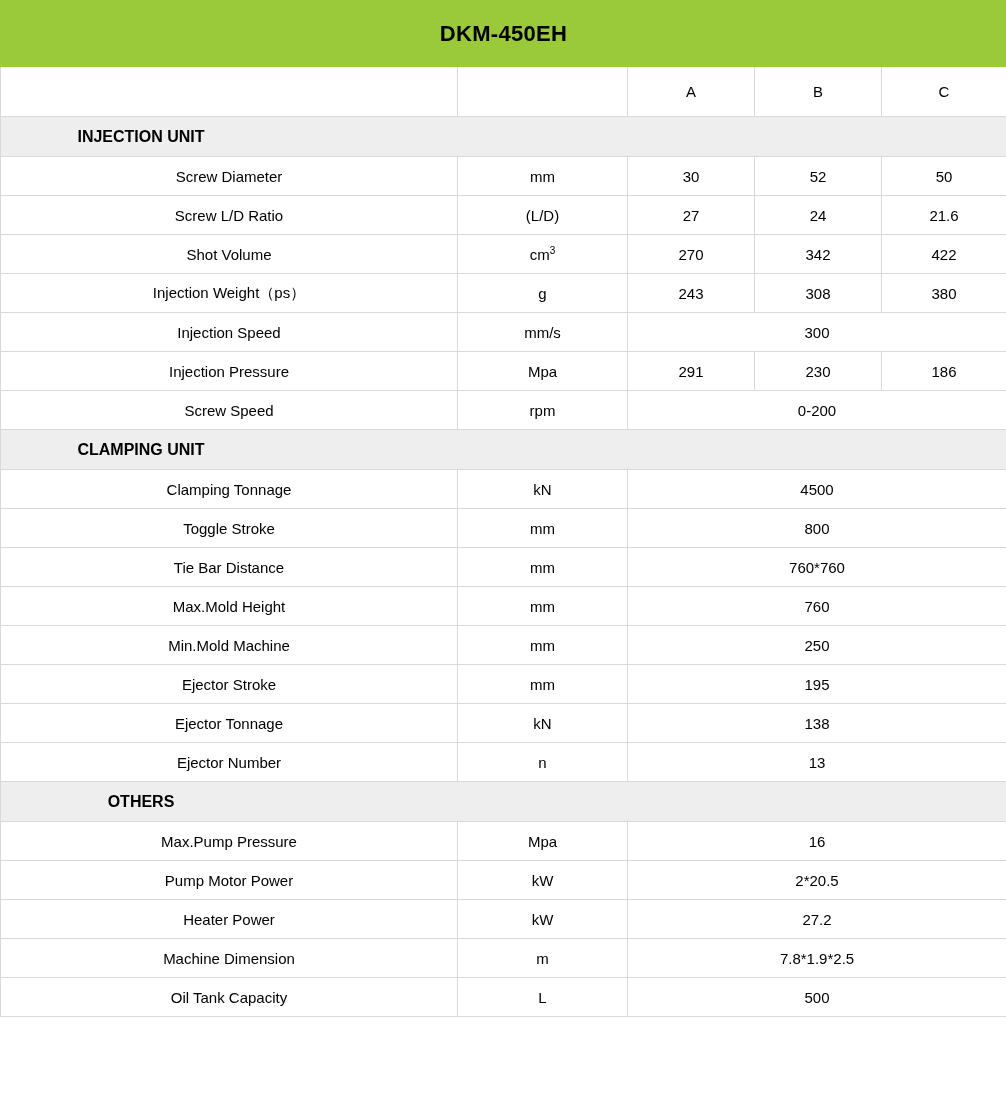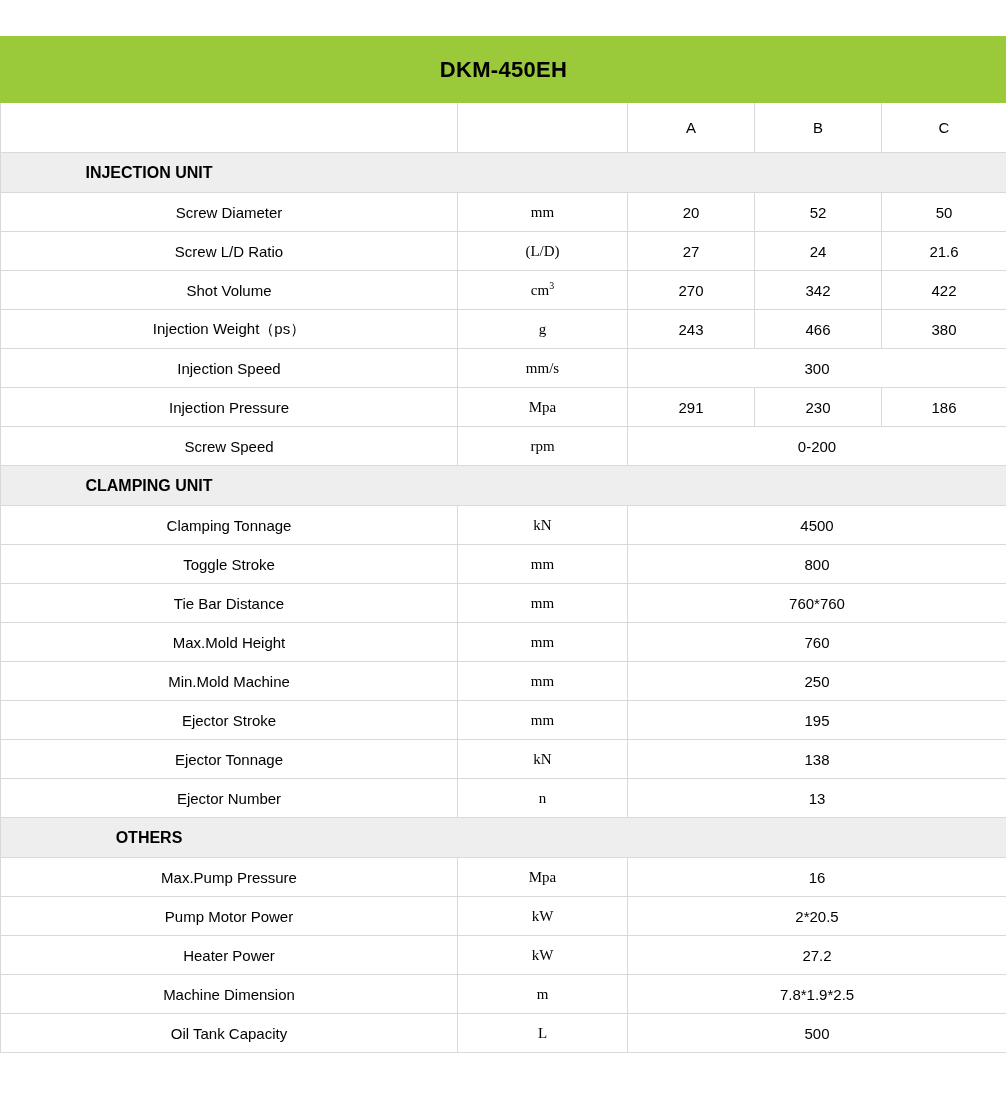--- a/index.html
+++ b/index.html
@@ -10,21 +10,20 @@
     width: 1006px;
     background: #ffffff;
     font-family: "Liberation Sans", sans-serif;
     color: #000000;
     -webkit-font-smoothing: antialiased;
   }
   .spec-table {
     width: 1006px;
     border-collapse: collapse;
     table-layout: fixed;
-    margin-top: 36px;
   }
   .spec-table td, .spec-table th {
     border: 1px solid #d9d9d9;
     padding: 0;
     font-weight: normal;
     font-size: 15px;
     text-align: center;
     vertical-align: middle;
     height: 39px;
     box-sizing: border-box;
@@ -49,33 +48,32 @@
     height: 50px;
     font-size: 15px;
     background: #ffffff;
   }
   .section-row td {
     background: #eeeeee;
     height: 40px;
     font-size: 16px;
     font-weight: bold;
     text-align: left;
-    padding-left: 8px;
+    padding-left: 0;
   }
   .section-row td span.section-label {
     display: block;
     text-align: center;
     width: 280px;
   }
   .name-cell {
     font-size: 15px;
   }
   .unit-cell {
     font-size: 15px;
-    font-family: Liberation Serif, serif;
   }
   .val-cell {
     font-size: 15px;
   }
   sup {
     font-size: 10px;
     vertical-align: super;
     line-height: 0;
   }
 </style>
@@ -102,21 +100,21 @@
       <td>C</td>
     </tr>
   <tr class="section-row">
         <td colspan="5">
           <span class="section-label">INJECTION UNIT</span>
         </td>
       </tr>
       <tr>
         <td class="name-cell">Screw Diameter</td>
         <td class="unit-cell">mm</td>
-        <td class="val-cell">20</td>
+        <td class="val-cell">30</td>
         <td class="val-cell">52</td>
         <td class="val-cell">50</td>
       </tr>
       <tr>
         <td class="name-cell">Screw L/D Ratio</td>
         <td class="unit-cell">(L/D)</td>
         <td class="val-cell">27</td>
         <td class="val-cell">24</td>
         <td class="val-cell">21.6</td>
       </tr>
@@ -124,21 +122,21 @@
         <td class="name-cell">Shot Volume</td>
         <td class="unit-cell">cm<sup>3</sup></td>
         <td class="val-cell">270</td>
         <td class="val-cell">342</td>
         <td class="val-cell">422</td>
       </tr>
       <tr>
         <td class="name-cell">Injection Weight（ps）</td>
         <td class="unit-cell">g</td>
         <td class="val-cell">243</td>
-        <td class="val-cell">466</td>
+        <td class="val-cell">308</td>
         <td class="val-cell">380</td>
       </tr>
       <tr>
         <td class="name-cell">Injection Speed</td>
         <td class="unit-cell">mm/s</td>
         <td class="val-cell" colspan="3">300</td>
       </tr>
       <tr>
         <td class="name-cell">Injection Pressure</td>
         <td class="unit-cell">Mpa</td>

